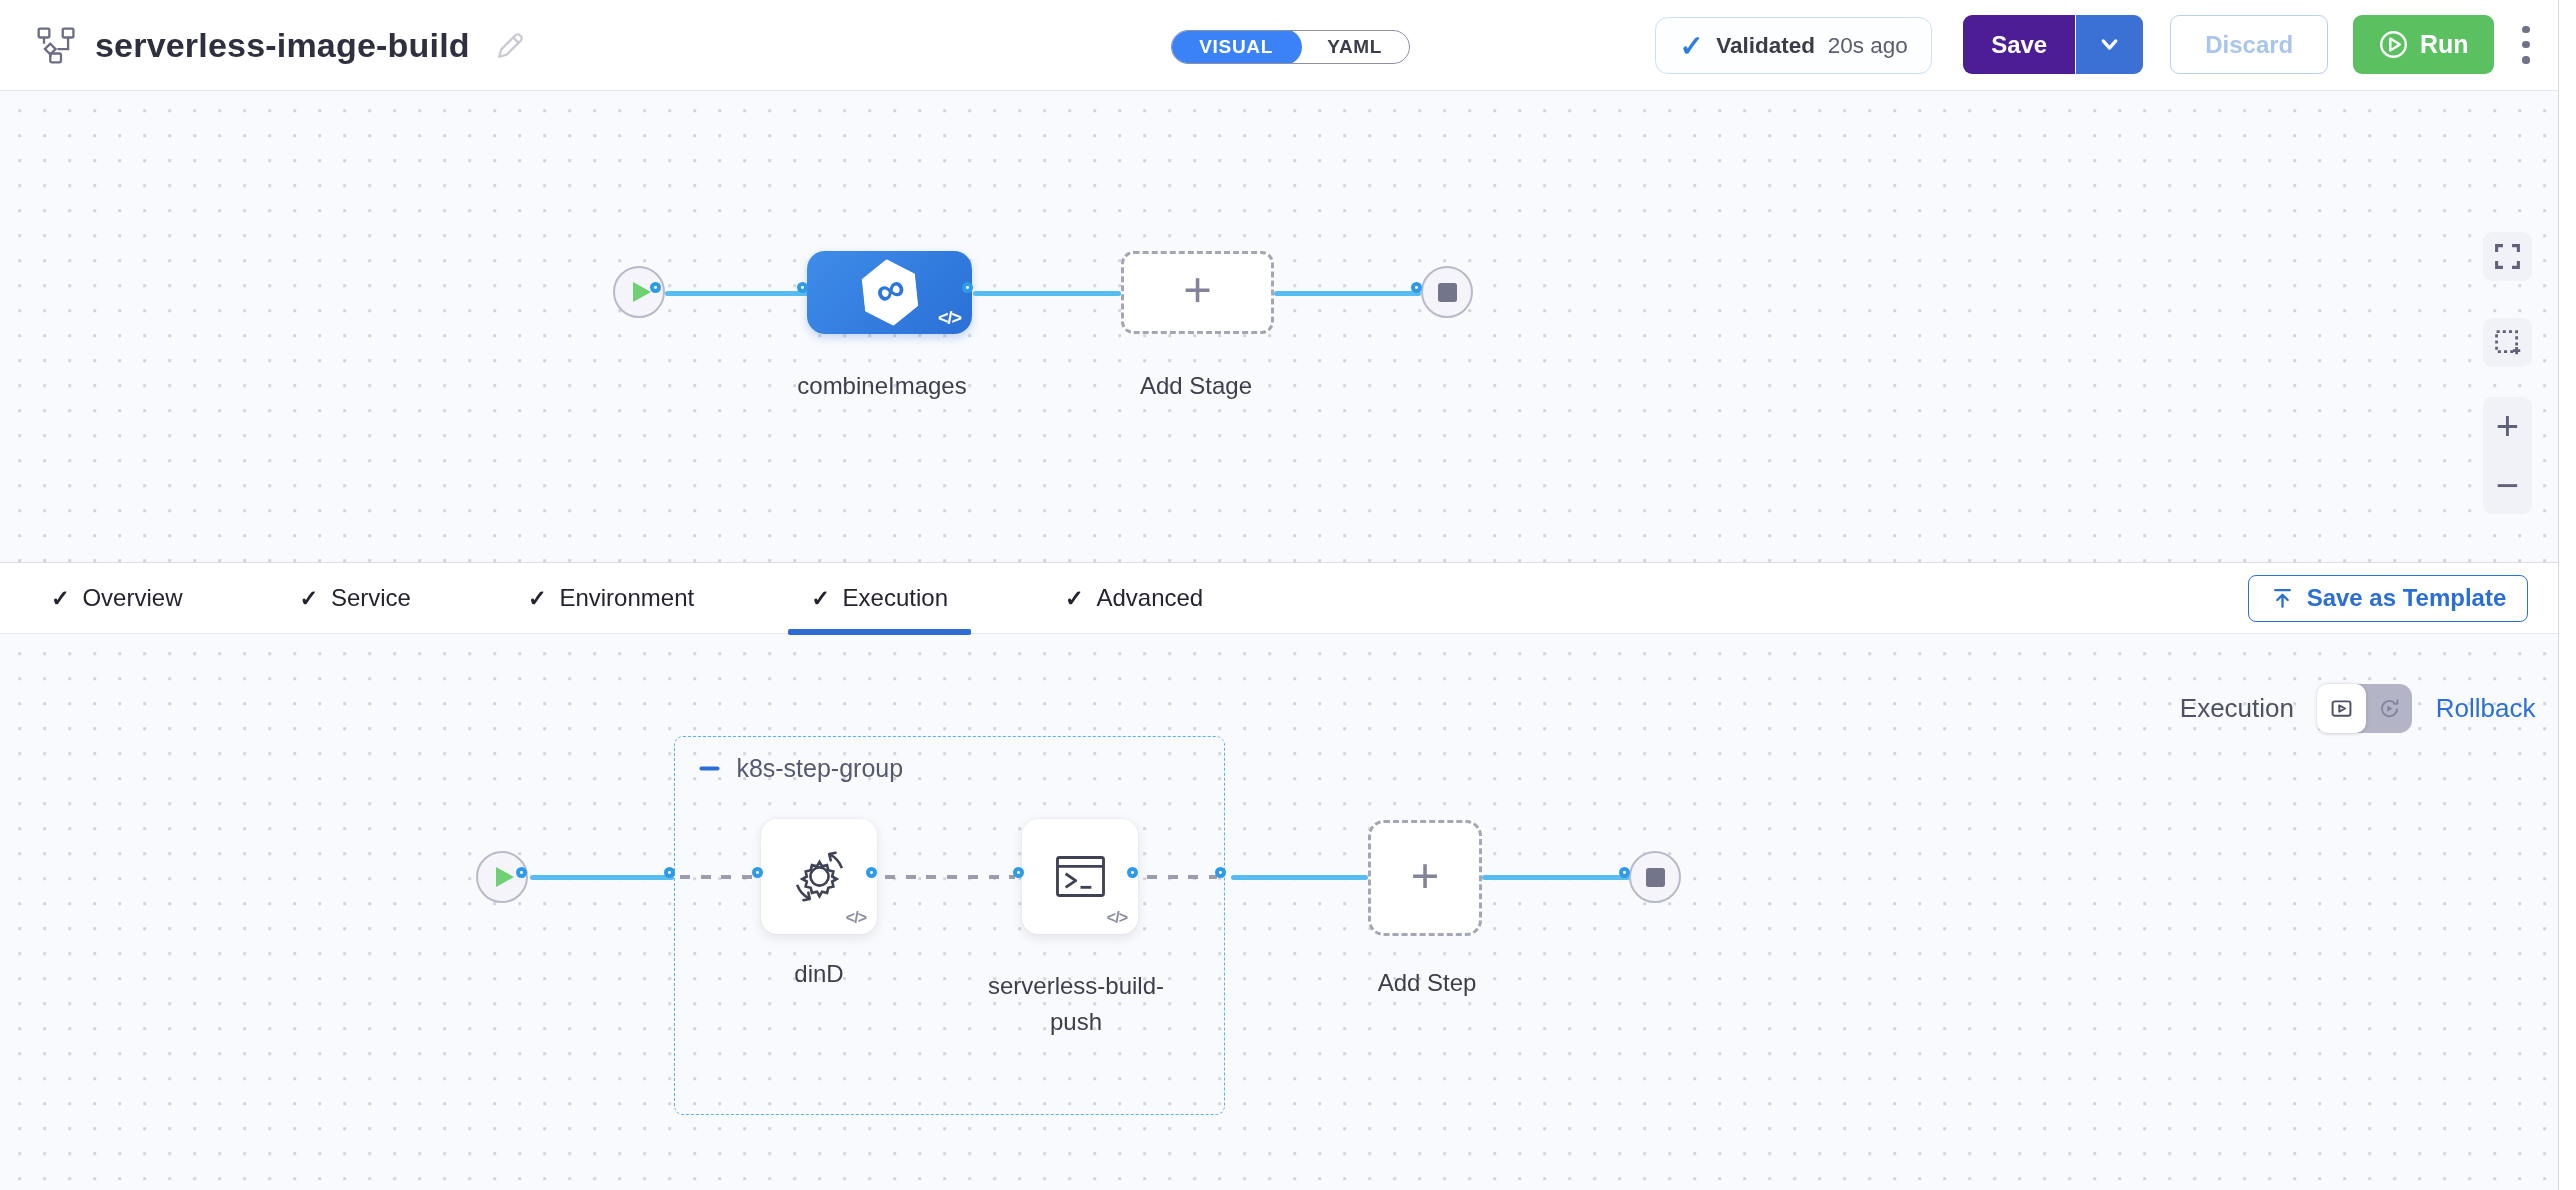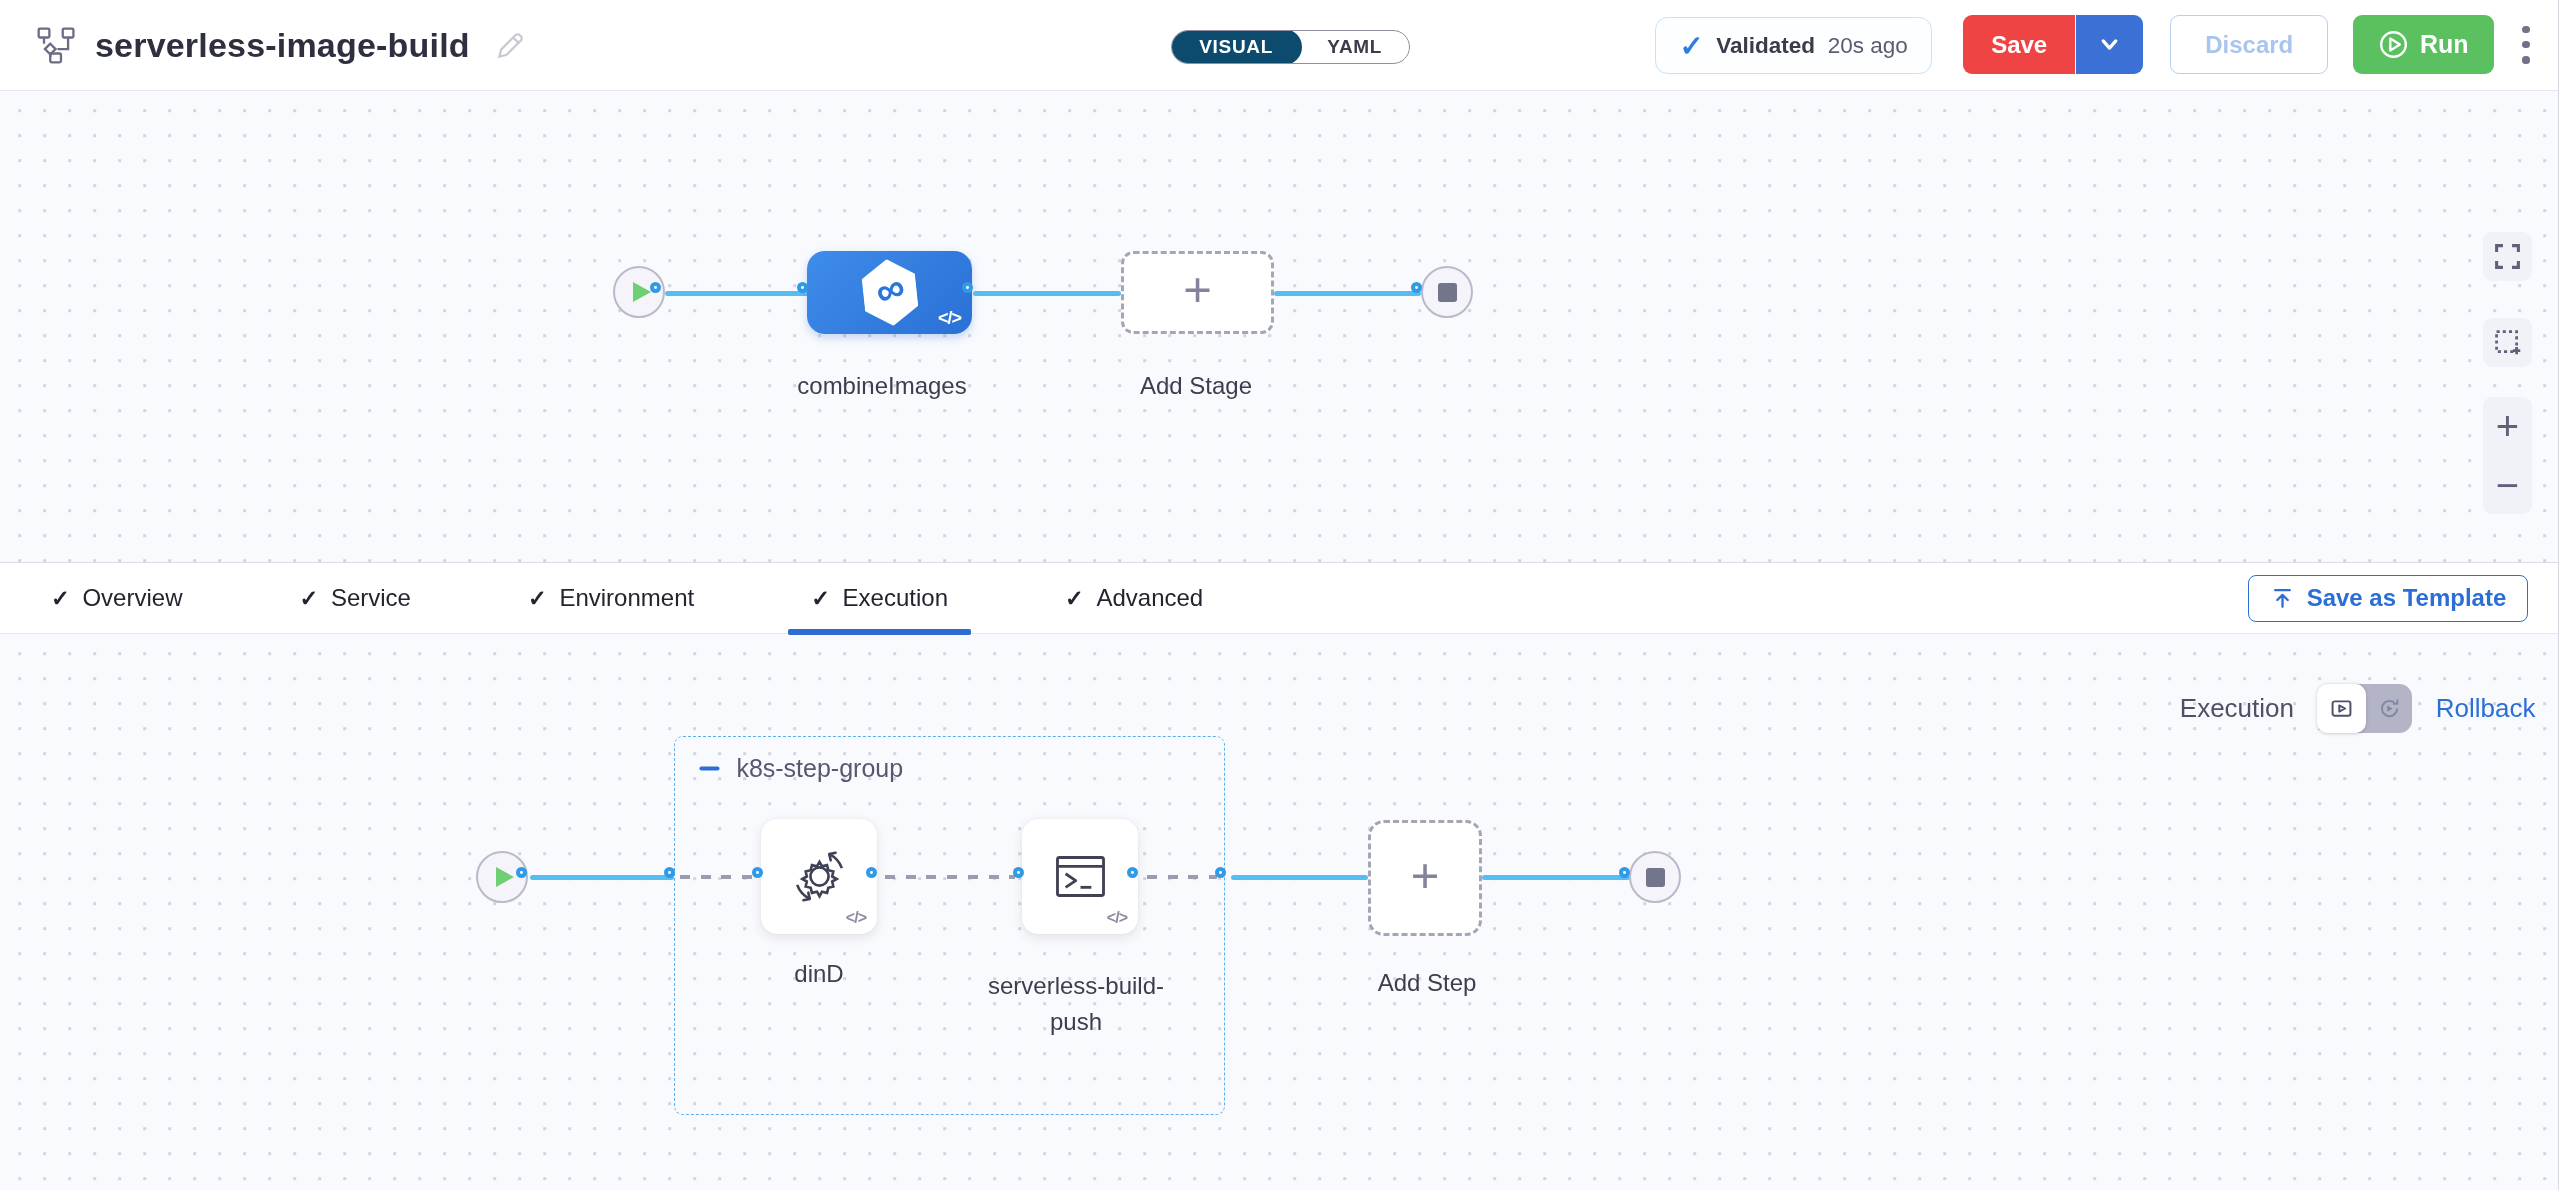--- a/index.html
+++ b/index.html
@@ -6,30 +6,30 @@
   html,body { width:2576px; height:1190px; }
   body { font-family:"Liberation Sans", sans-serif; background:#ffffff; overflow:hidden; }
   .app { position:relative; width:2576px; height:1190px; background:#ffffff; }
 
   
   .header { position:absolute; left:0; top:0; width:2576px; height:91px; background:#ffffff; border-bottom:1.8px solid #e5e6ee; z-index:20; }
   .title-wrap { position:absolute; left:36px; top:0; height:91px; display:flex; align-items:center; gap:18px; }
   .page-title { font-size:34px; font-weight:700; color:#2e3040; letter-spacing:0.2px; }
   .mode-toggle { position:absolute; left:1171px; top:30px; height:34px; display:flex; align-items:center; border:1.8px solid #8e90a4; border-radius:18px; background:#fff; overflow:hidden; }
   .mode-seg { height:34px; display:flex; align-items:center; justify-content:center; font-size:19px; font-weight:700; letter-spacing:0.7px; padding:0 27px; }
-  .mode-seg.sel { background:#0c4a6e; color:#ffffff; border-radius:18px; margin:-1.8px; height:36px; padding:0 29px; }
+  .mode-seg.sel { background:#3b82f6; color:#ffffff; border-radius:18px; margin:-1.8px; height:36px; padding:0 29px; }
   .mode-seg.unsel { color:#3c3d4c; }
 
   .hdr-right { position:absolute; right:41px; top:15.3px; height:59px; display:flex; align-items:center; }
   .validated { height:57px; margin-top:1.8px; display:flex; align-items:center; gap:12.6px; padding:0 23.4px; border:1.8px solid #c7e2f8; background:#fdfeff; border-radius:12.6px; }
   .validated .chk { color:#2b7de0; font-size:29px; font-weight:700; }
   .validated .vlabel { font-size:22.5px; font-weight:700; color:#3a3c49; }
   .validated .vtime { font-size:22.5px; color:#5a5c70; }
   .save-split { display:flex; height:59px; margin-left:31px; border-radius:9px; overflow:hidden; }
-  .save-main { width:113px; background:#ef4444; color:#fff; font-size:24px; font-weight:700; display:flex; align-items:center; justify-content:center; border-right:1.8px solid #ffffff; }
+  .save-main { width:113px; background:#4c1d95; color:#fff; font-size:24px; font-weight:700; display:flex; align-items:center; justify-content:center; border-right:1.8px solid #ffffff; }
   .save-chev { width:67px; background:#3b70d4; display:flex; align-items:center; justify-content:center; }
   .discard-btn { height:59px; margin-left:27px; padding:0 34px; background:#fff; border:1.8px solid #b9d0f1; border-radius:9px; color:#a9c5ed; font-size:24px; font-weight:700; display:flex; align-items:center; }
   .run-btn { height:59px; margin-left:25px; padding:0 25px; background:#5bc160; border-radius:9px; color:#fff; font-size:25px; font-weight:700; display:flex; align-items:center; gap:10.8px; }
   .kebab { margin-left:23.4px; display:flex; flex-direction:column; gap:8px; padding:5.4px; }
   .kebab i { width:7.2px; height:7.2px; background:#70728a; border-radius:50%; }
 
   
   .dotgrid { background-color:#f9fafd; background-image:radial-gradient(circle, #d2d5de 1.8px, transparent 1.8px); background-size:25px 25px; background-position:7.2px 7.2px; }
   .canvas-top { position:absolute; left:0; top:91px; width:2558px; height:471px; }
   .canvas-bottom { position:absolute; left:0; top:634px; width:2558px; height:556px; }

